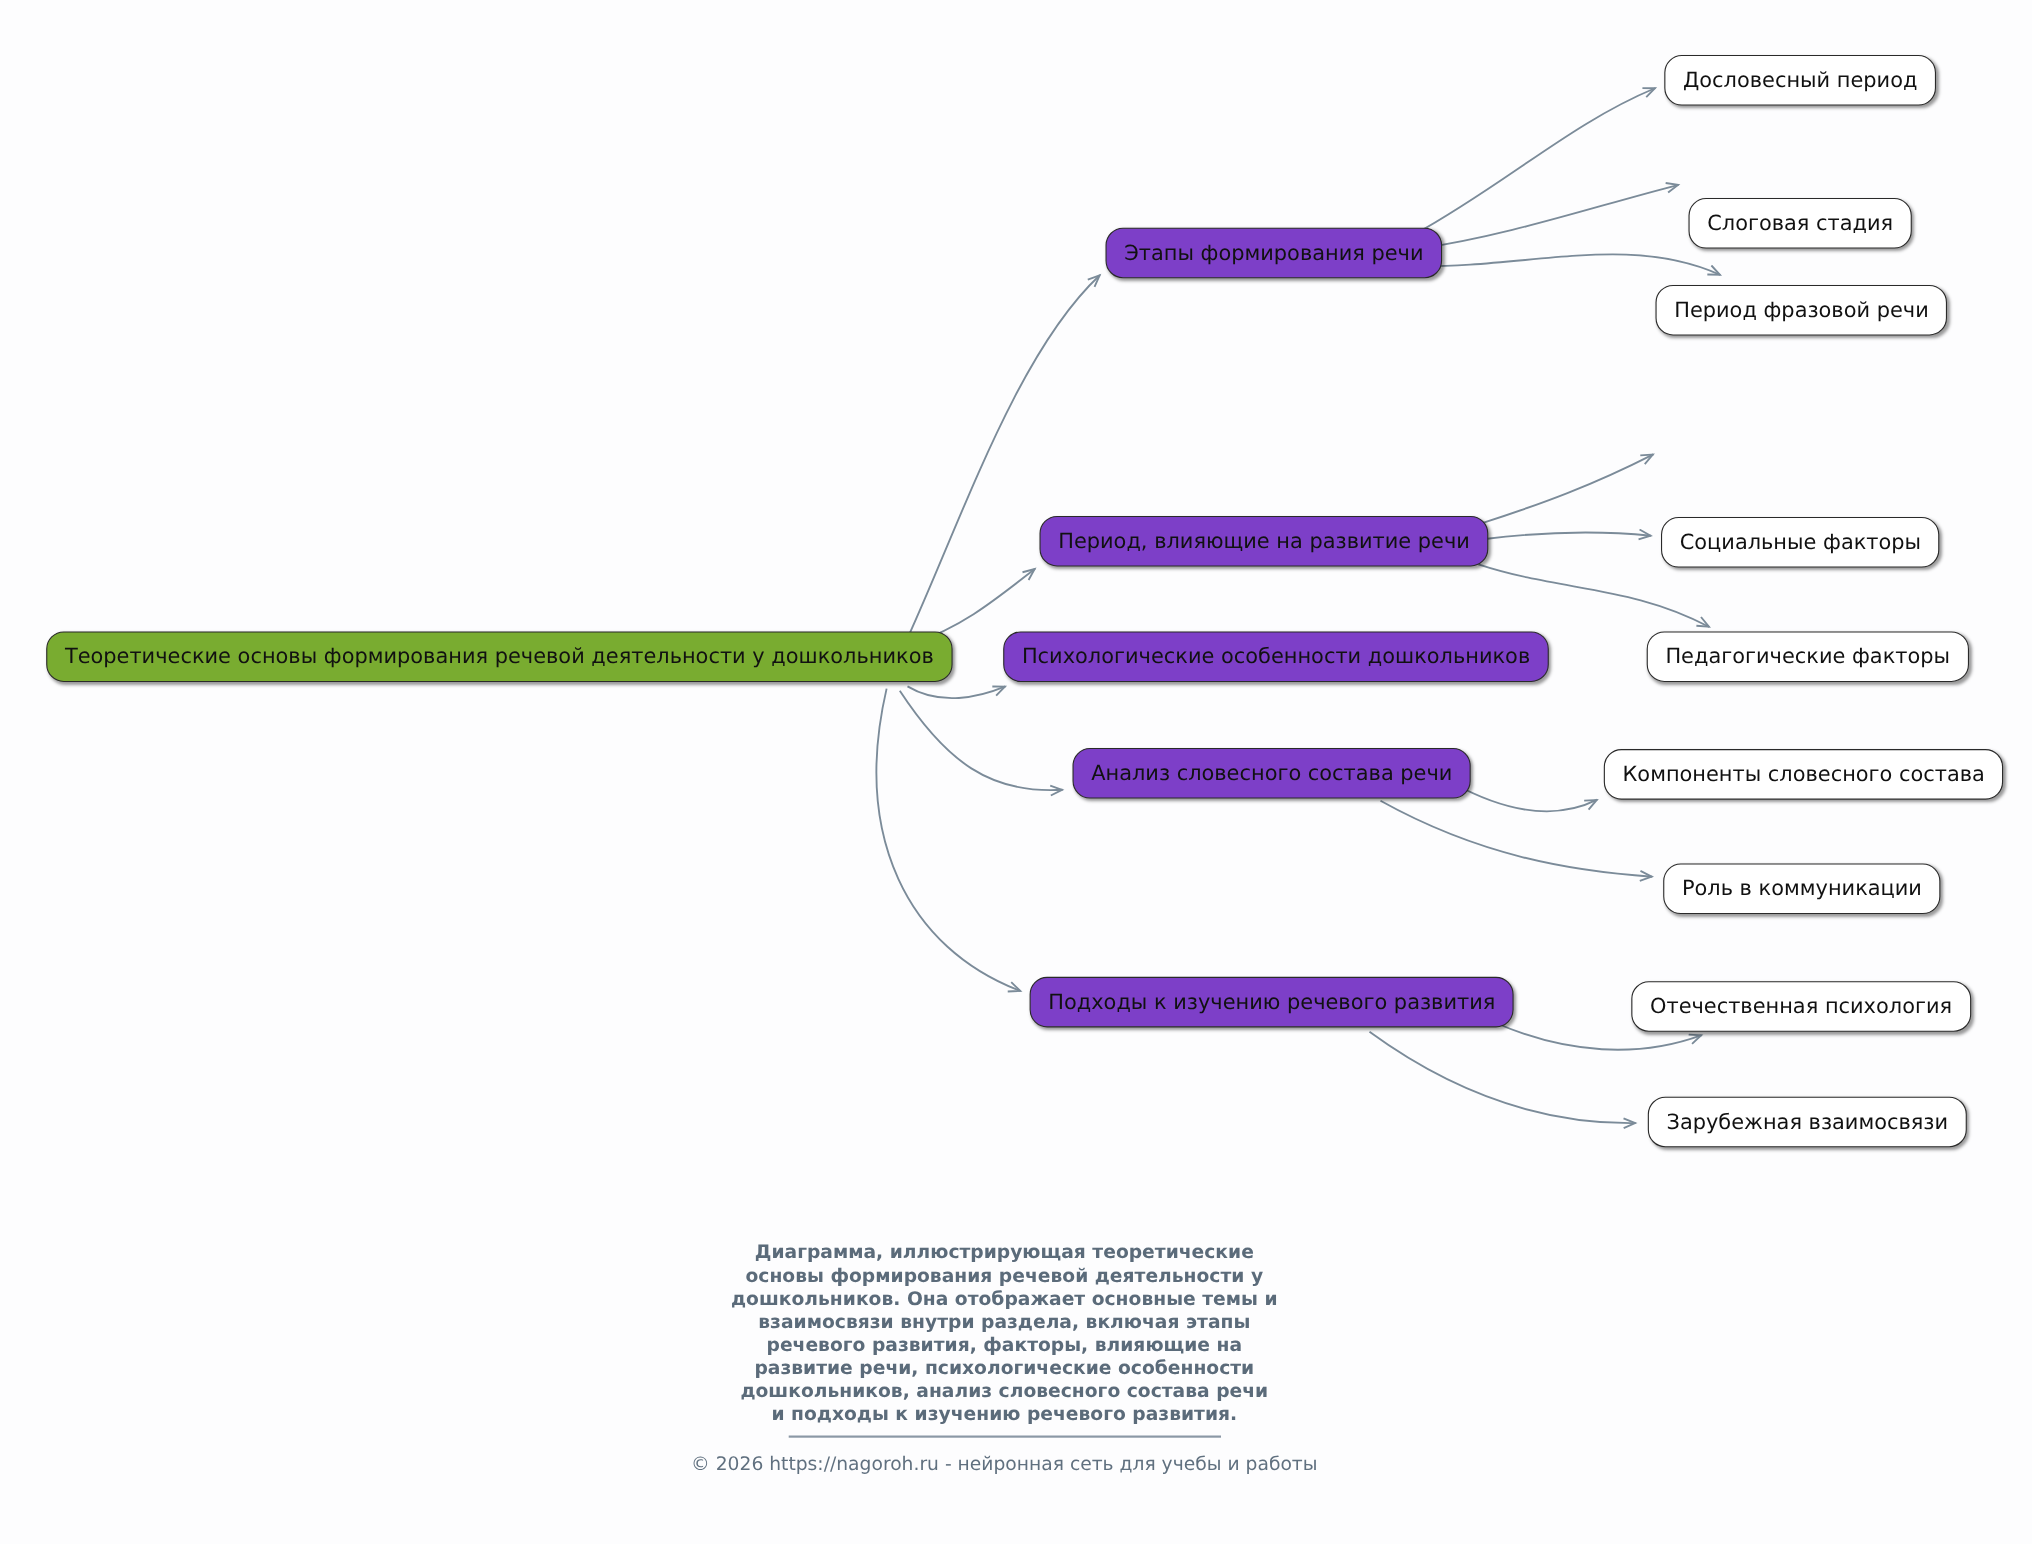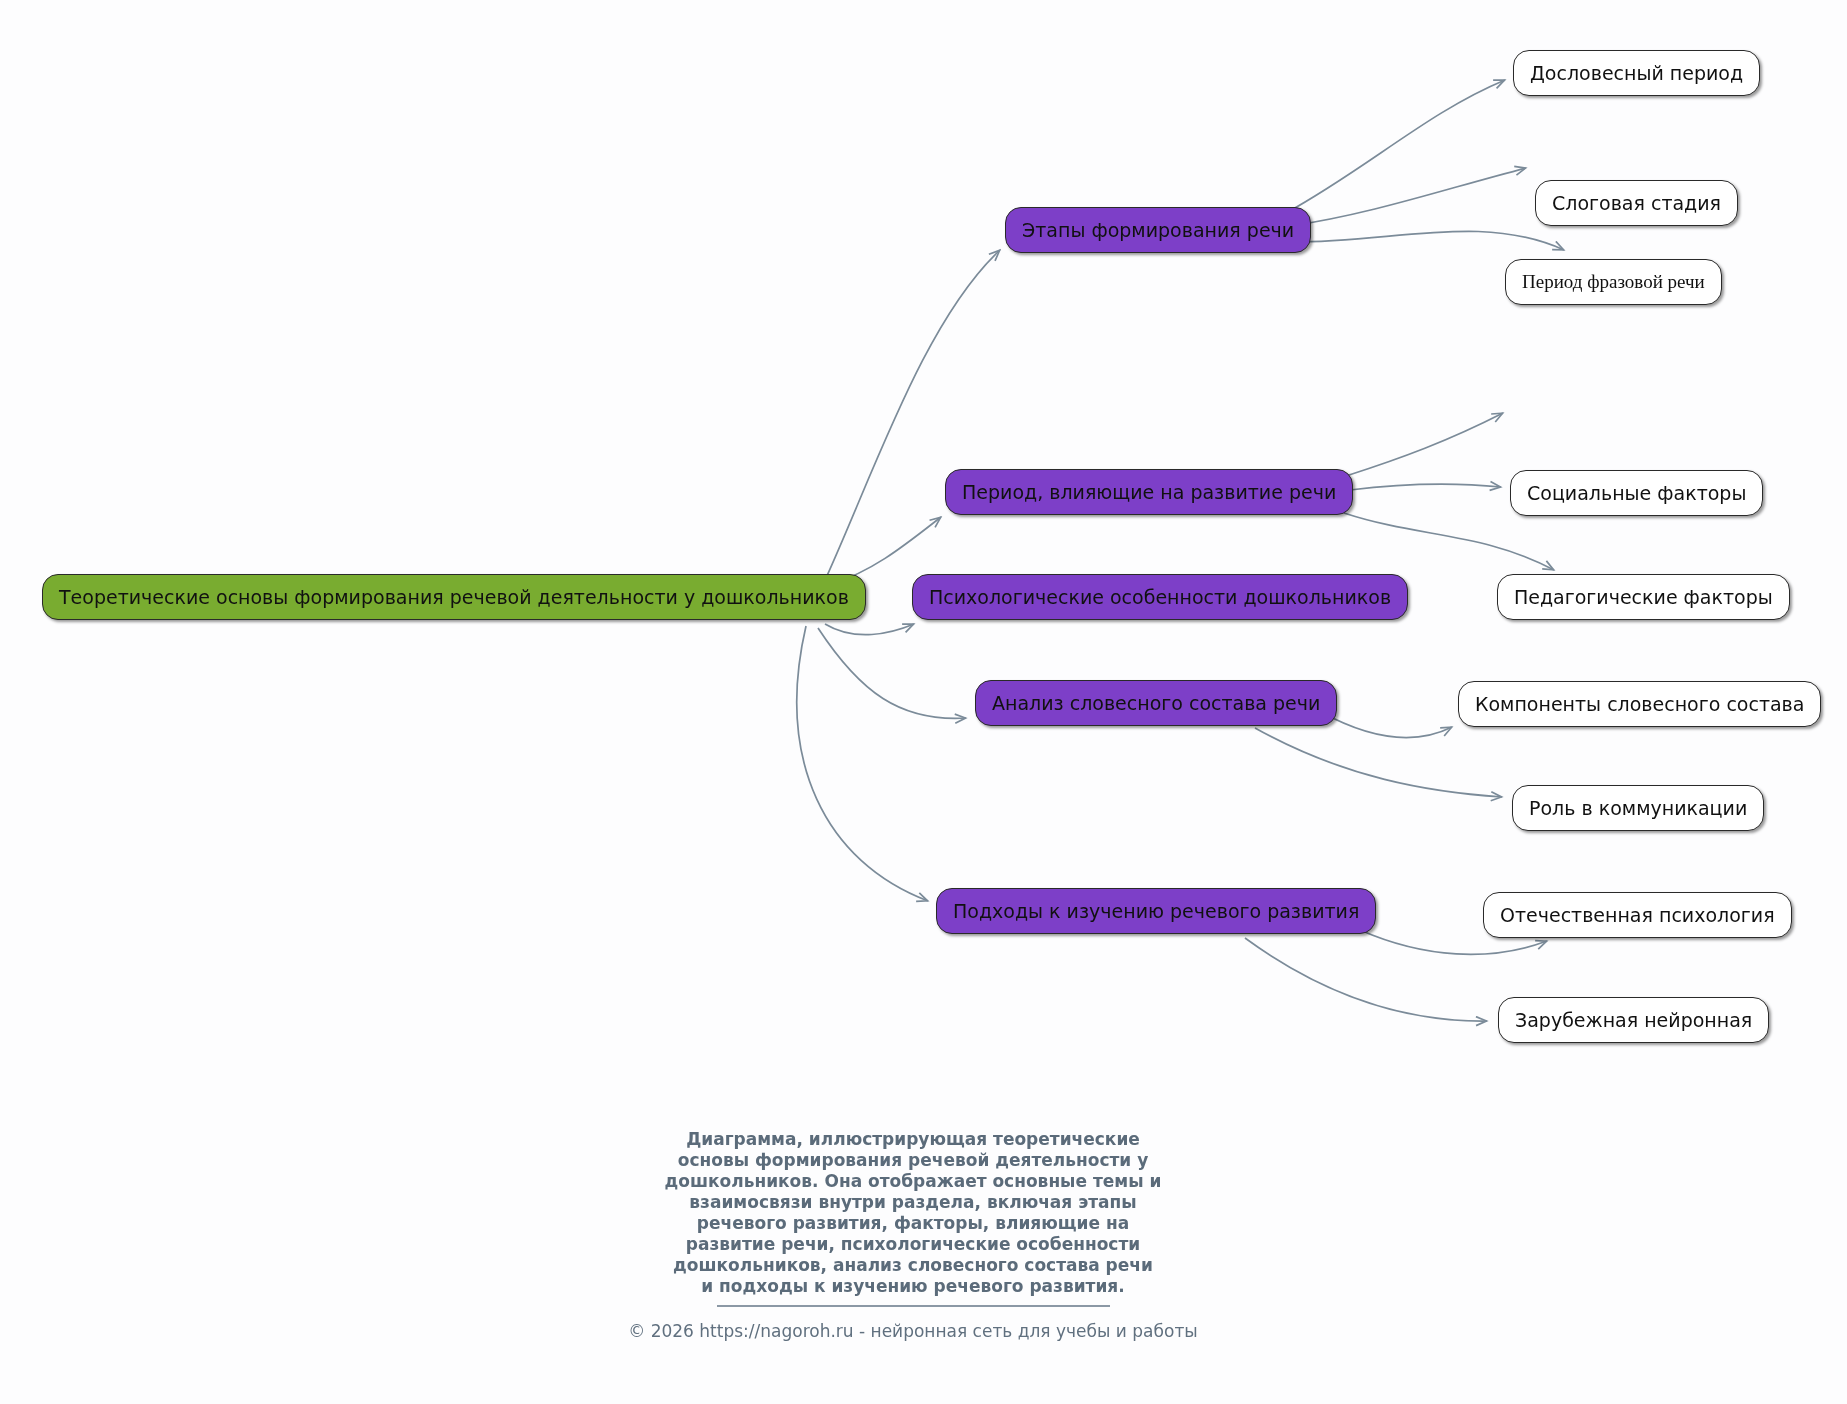--- a/index.html
+++ b/index.html
@@ -83,27 +83,27 @@
   <div class="node root" style="left:42px;top:574px;">Теоретические основы формирования речевой деятельности у дошкольников</div>
 
   <div class="node branch" style="left:1005px;top:207px;">Этапы формирования речи</div>
   <div class="node branch" style="left:945px;top:469px;">Период, влияющие на развитие речи</div>
   <div class="node branch" style="left:912px;top:574px;">Психологические особенности дошкольников</div>
   <div class="node branch" style="left:975px;top:680px;text-align:right;">Анализ словесного состава речи</div>
   <div class="node branch" style="left:936px;top:888px;">Подходы к изучению речевого развития</div>
 
   <div class="node leaf" style="left:1513px;top:50px;">Дословесный период</div>
   <div class="node leaf" style="left:1535px;top:153px;margin-top:27px;">Слоговая стадия</div>
-  <div class="node leaf" style="left:1505px;top:259px;font-family:Liberation Serif, serif;">Период фразовой речи</div>
+  <div class="node leaf" style="left:1505px;top:259px;">Период фразовой речи</div>
   <div class="node leaf" style="left:1510px;top:470px;">Социальные факторы</div>
   <div class="node leaf" style="left:1497px;top:574px;text-align:right;">Педагогические факторы</div>
   <div class="node leaf" style="left:1458px;top:681px;">Компоненты словесного состава</div>
   <div class="node leaf" style="left:1512px;top:785px;">Роль в коммуникации</div>
   <div class="node leaf" style="left:1483px;top:892px;">Отечественная психология</div>
-  <div class="node leaf" style="left:1498px;top:997px;">Зарубежная нейронная</div>
+  <div class="node leaf" style="left:1498px;top:997px;">Зарубежная взаимосвязи</div>
 
   <div id="caption-block">
     <div id="caption-text">Диаграмма, иллюстрирующая теоретические
 основы формирования речевой деятельности у
 дошкольников. Она отображает основные темы и
 взаимосвязи внутри раздела, включая этапы
 речевого развития, факторы, влияющие на
 развитие речи, психологические особенности
 дошкольников, анализ словесного состава речи
 и подходы к изучению речевого развития.</div>

